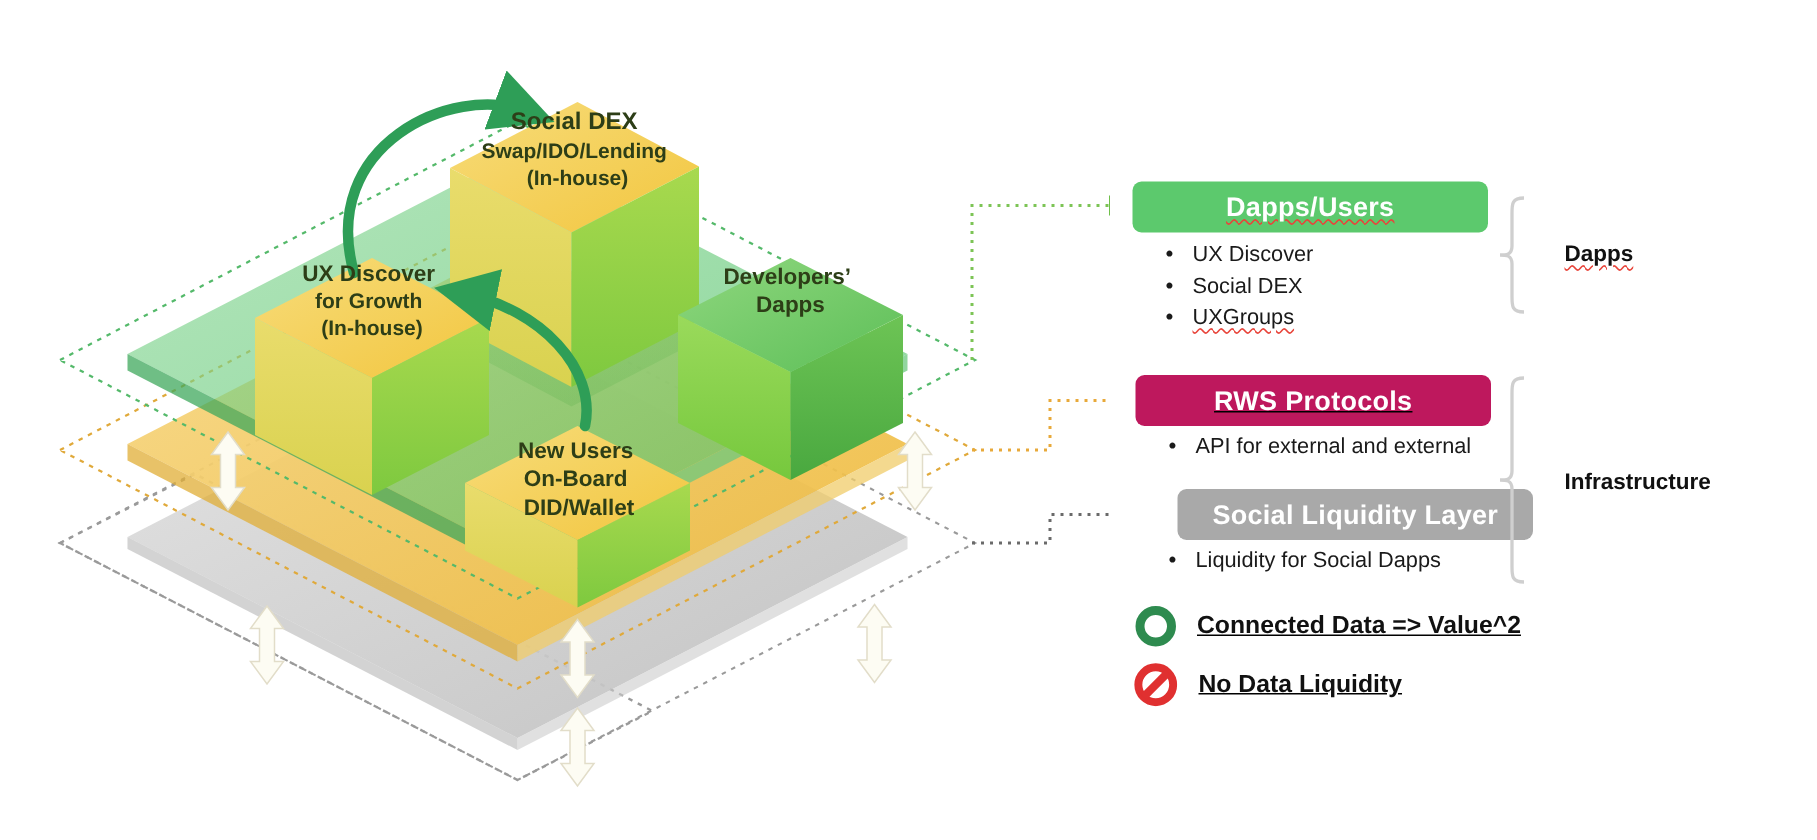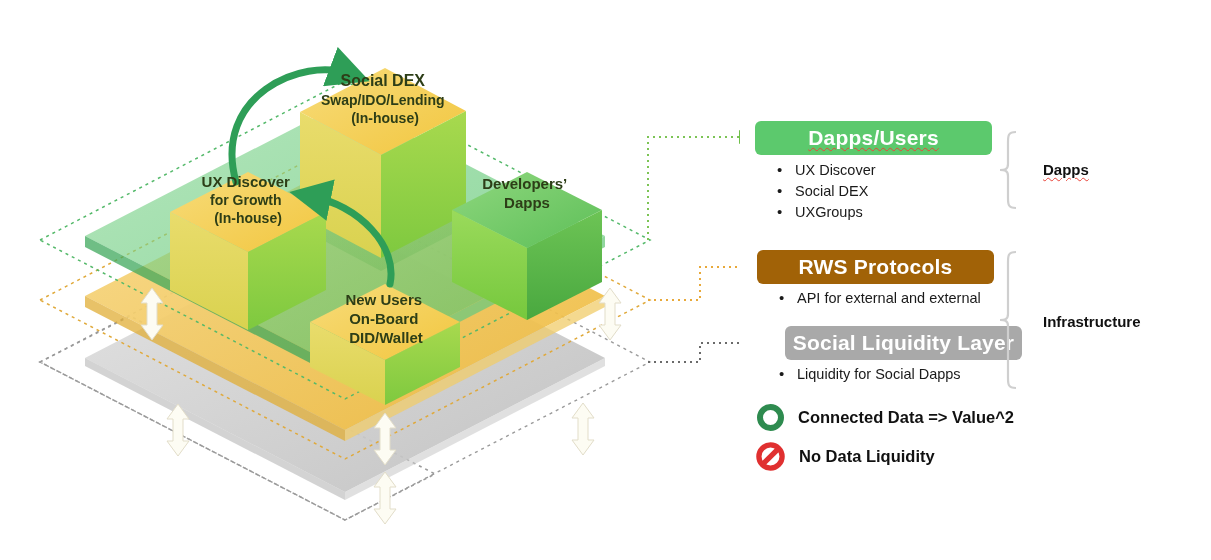--- a/index.html
+++ b/index.html
@@ -7,45 +7,45 @@
        font-family:"Liberation Sans","DejaVu Sans",sans-serif;}
 
   #stage{position:absolute;left:0;top:0;width:1211px;height:560px;border-radius:25px;}
 
   
   #iso{position:absolute;left:0;top:0;width:740px;height:560px;}
 
   
   .panel{position:absolute;border-radius:6px;height:34px;width:237px;
          display:flex;align-items:center;justify-content:center;}
-  .panel-title{color:#ffffff;font-weight:bold;font-size:21px;
+  .panel-title{color:#ffffff;font-weight:bold;font-size:18px;
                letter-spacing:.2px;white-space:nowrap;}
   .panel.green{background:#5cc96d;}
-  .panel.orange{background:#a16207;}
+  .panel.orange{background:#be185d;text-decoration:underline;}
   .panel.gray{background:#a9a9a9;}
 
   .underline-wavy{text-decoration:underline;text-decoration-color:#e8443a;
                   text-decoration-style:wavy;text-decoration-thickness:1px;
                   text-underline-offset:2px;}
 
   .bullets{position:absolute;list-style:none;margin:0;padding:0;}
   .bullets li{font-size:14.5px;color:#1a1a1a;line-height:21px;white-space:nowrap;
               position:relative;padding-left:40px;}
   .bullets li::before{content:"\2022";position:absolute;left:22px;top:-1px;
                       font-size:15px;color:#1a1a1a;}
-  .wavy-item{text-decoration-color:#e8443a;
+  .wavy-item{text-decoration:underline;text-decoration-color:#e8443a;
              text-decoration-style:wavy;text-decoration-thickness:1px;
              text-underline-offset:2px;text-align:center;}
 
   
   .brace-label{position:absolute;font-size:15px;font-weight:bold;color:#111;
                white-space:nowrap;}
 
   
-  .legend-row{position:absolute;display:flex;align-items:center;gap:14px;}
+  .legend-row{position:absolute;display:flex;align-items:center;gap:14px;text-decoration:underline;}
   .legend-text{font-size:16.5px;font-weight:bold;color:#111;white-space:nowrap;}
   .ring{width:27px;height:27px;border-radius:50%;
         border:6px solid #2e8b4f;box-sizing:border-box;}
   .noentry{width:29px;height:29px;position:relative;}
 </style>
 </head>
 <body>
 
 <div id="stage">
 

